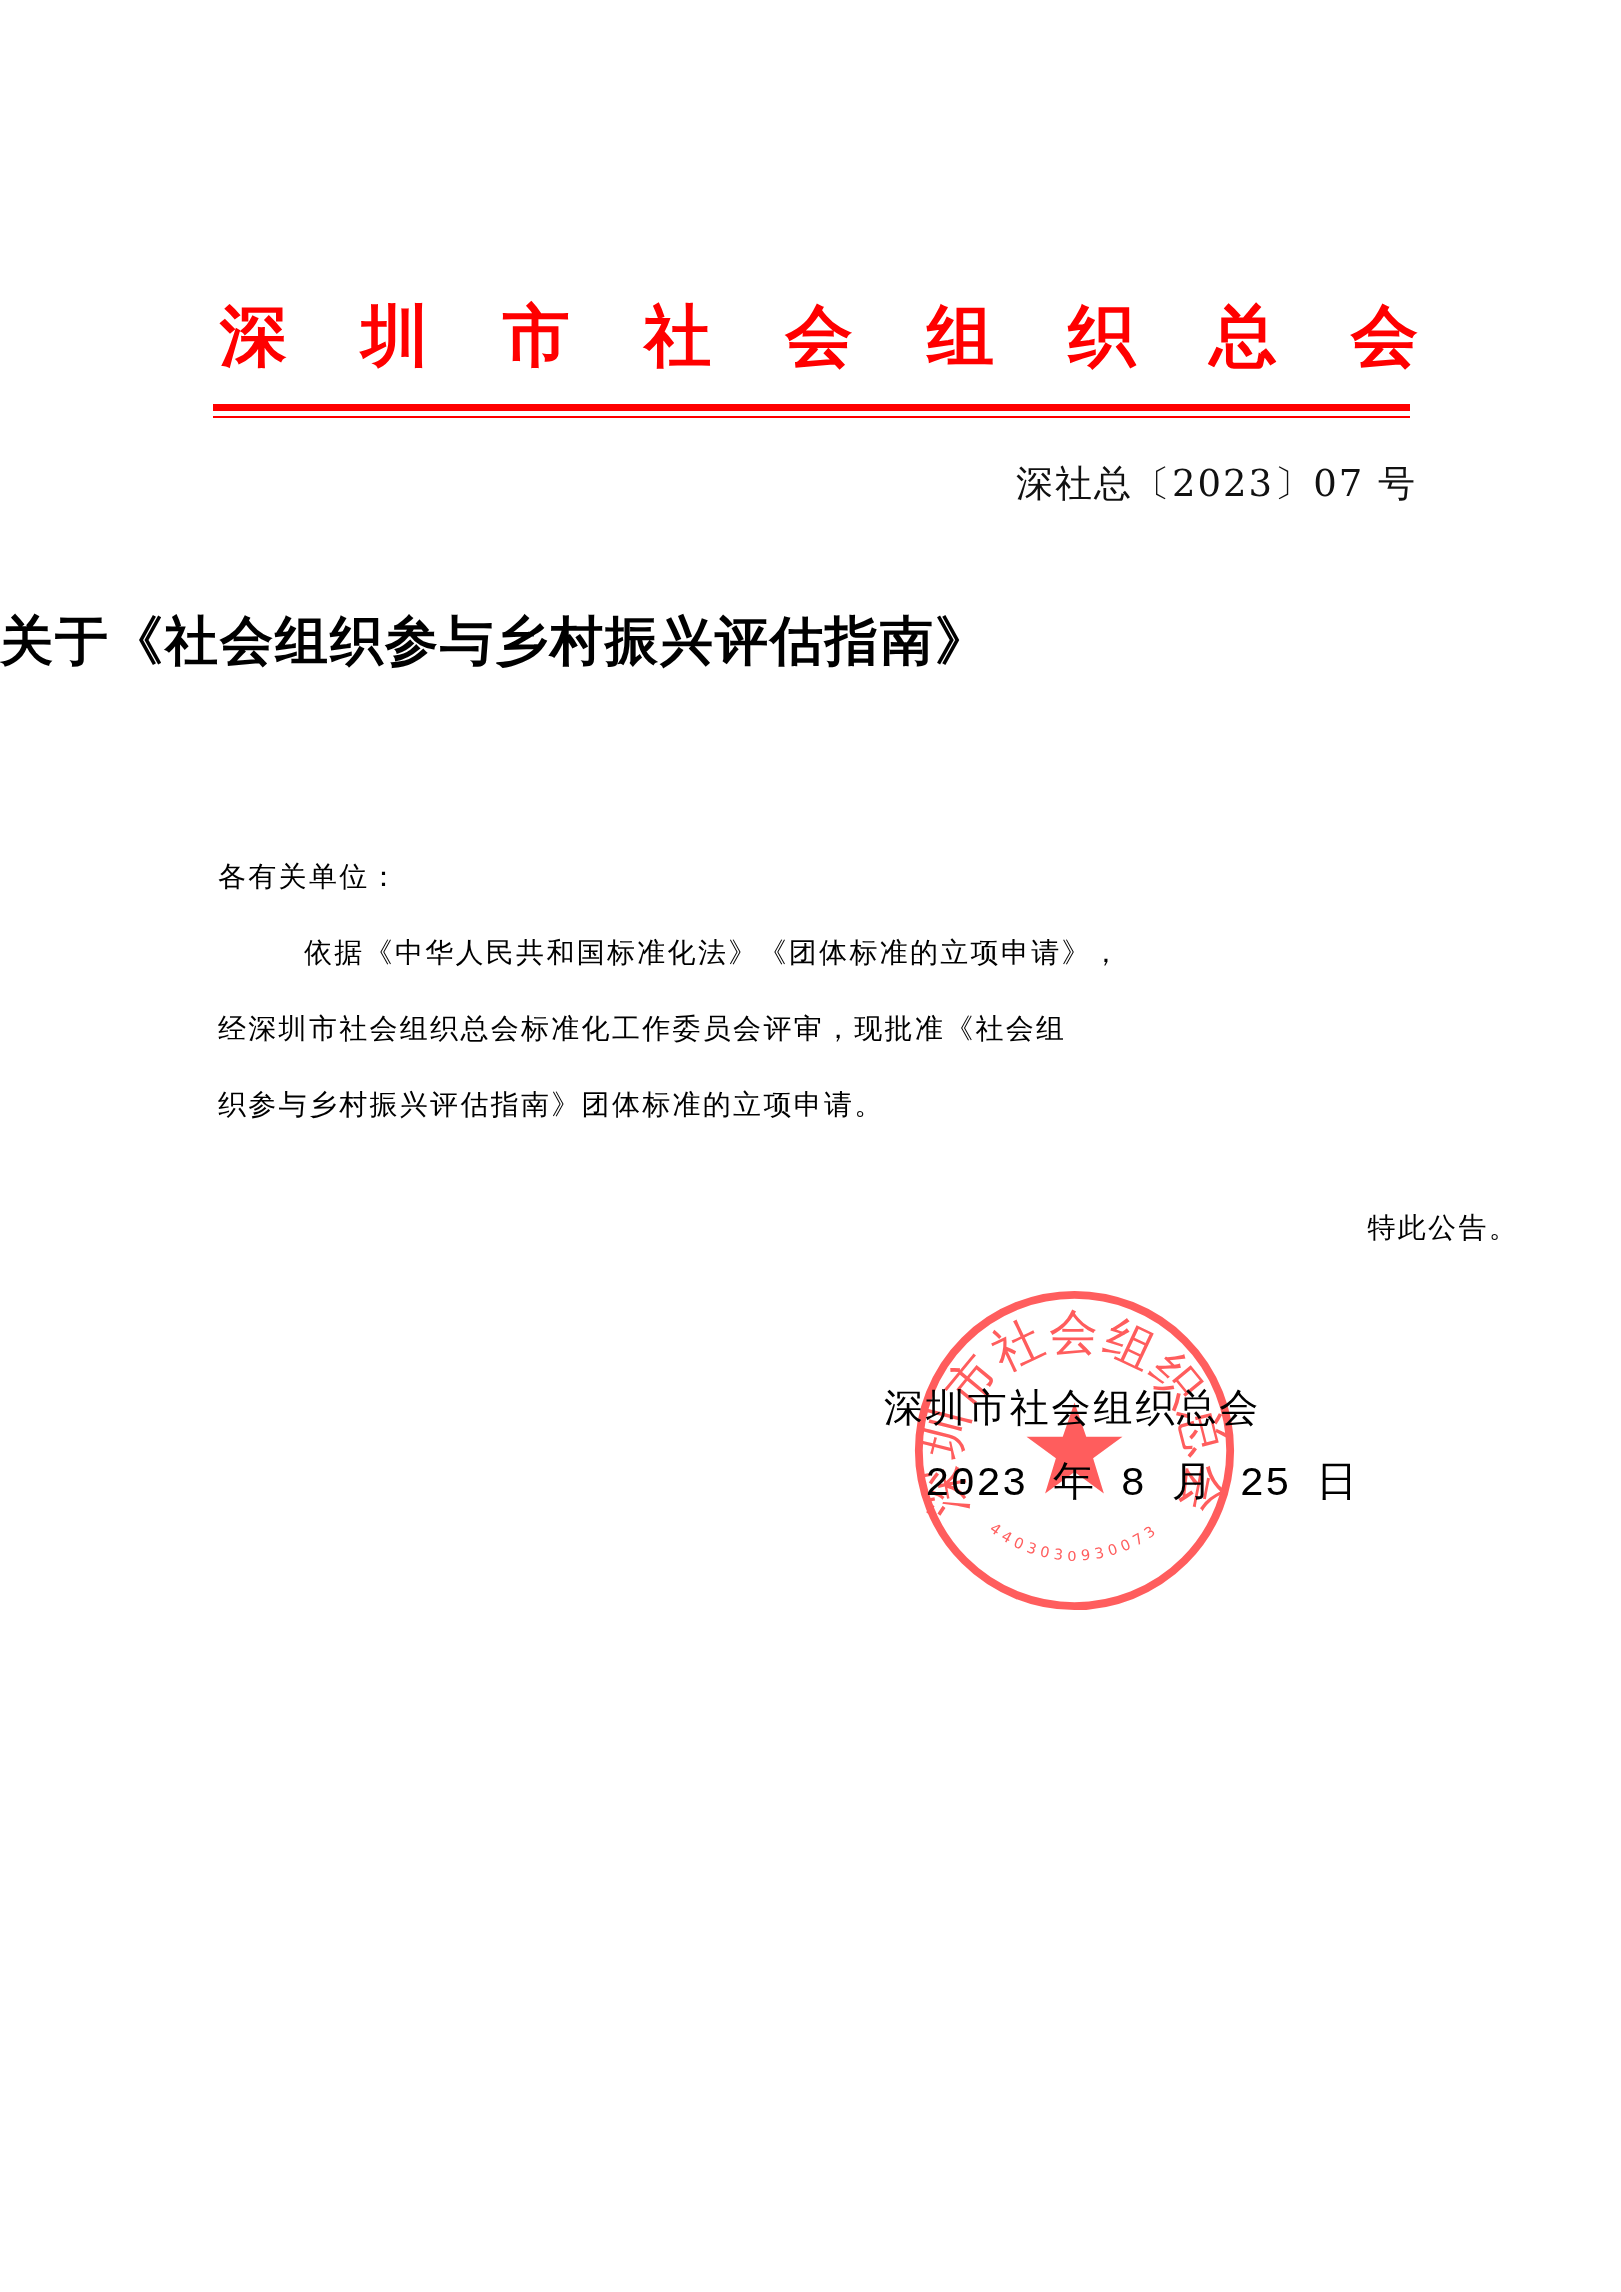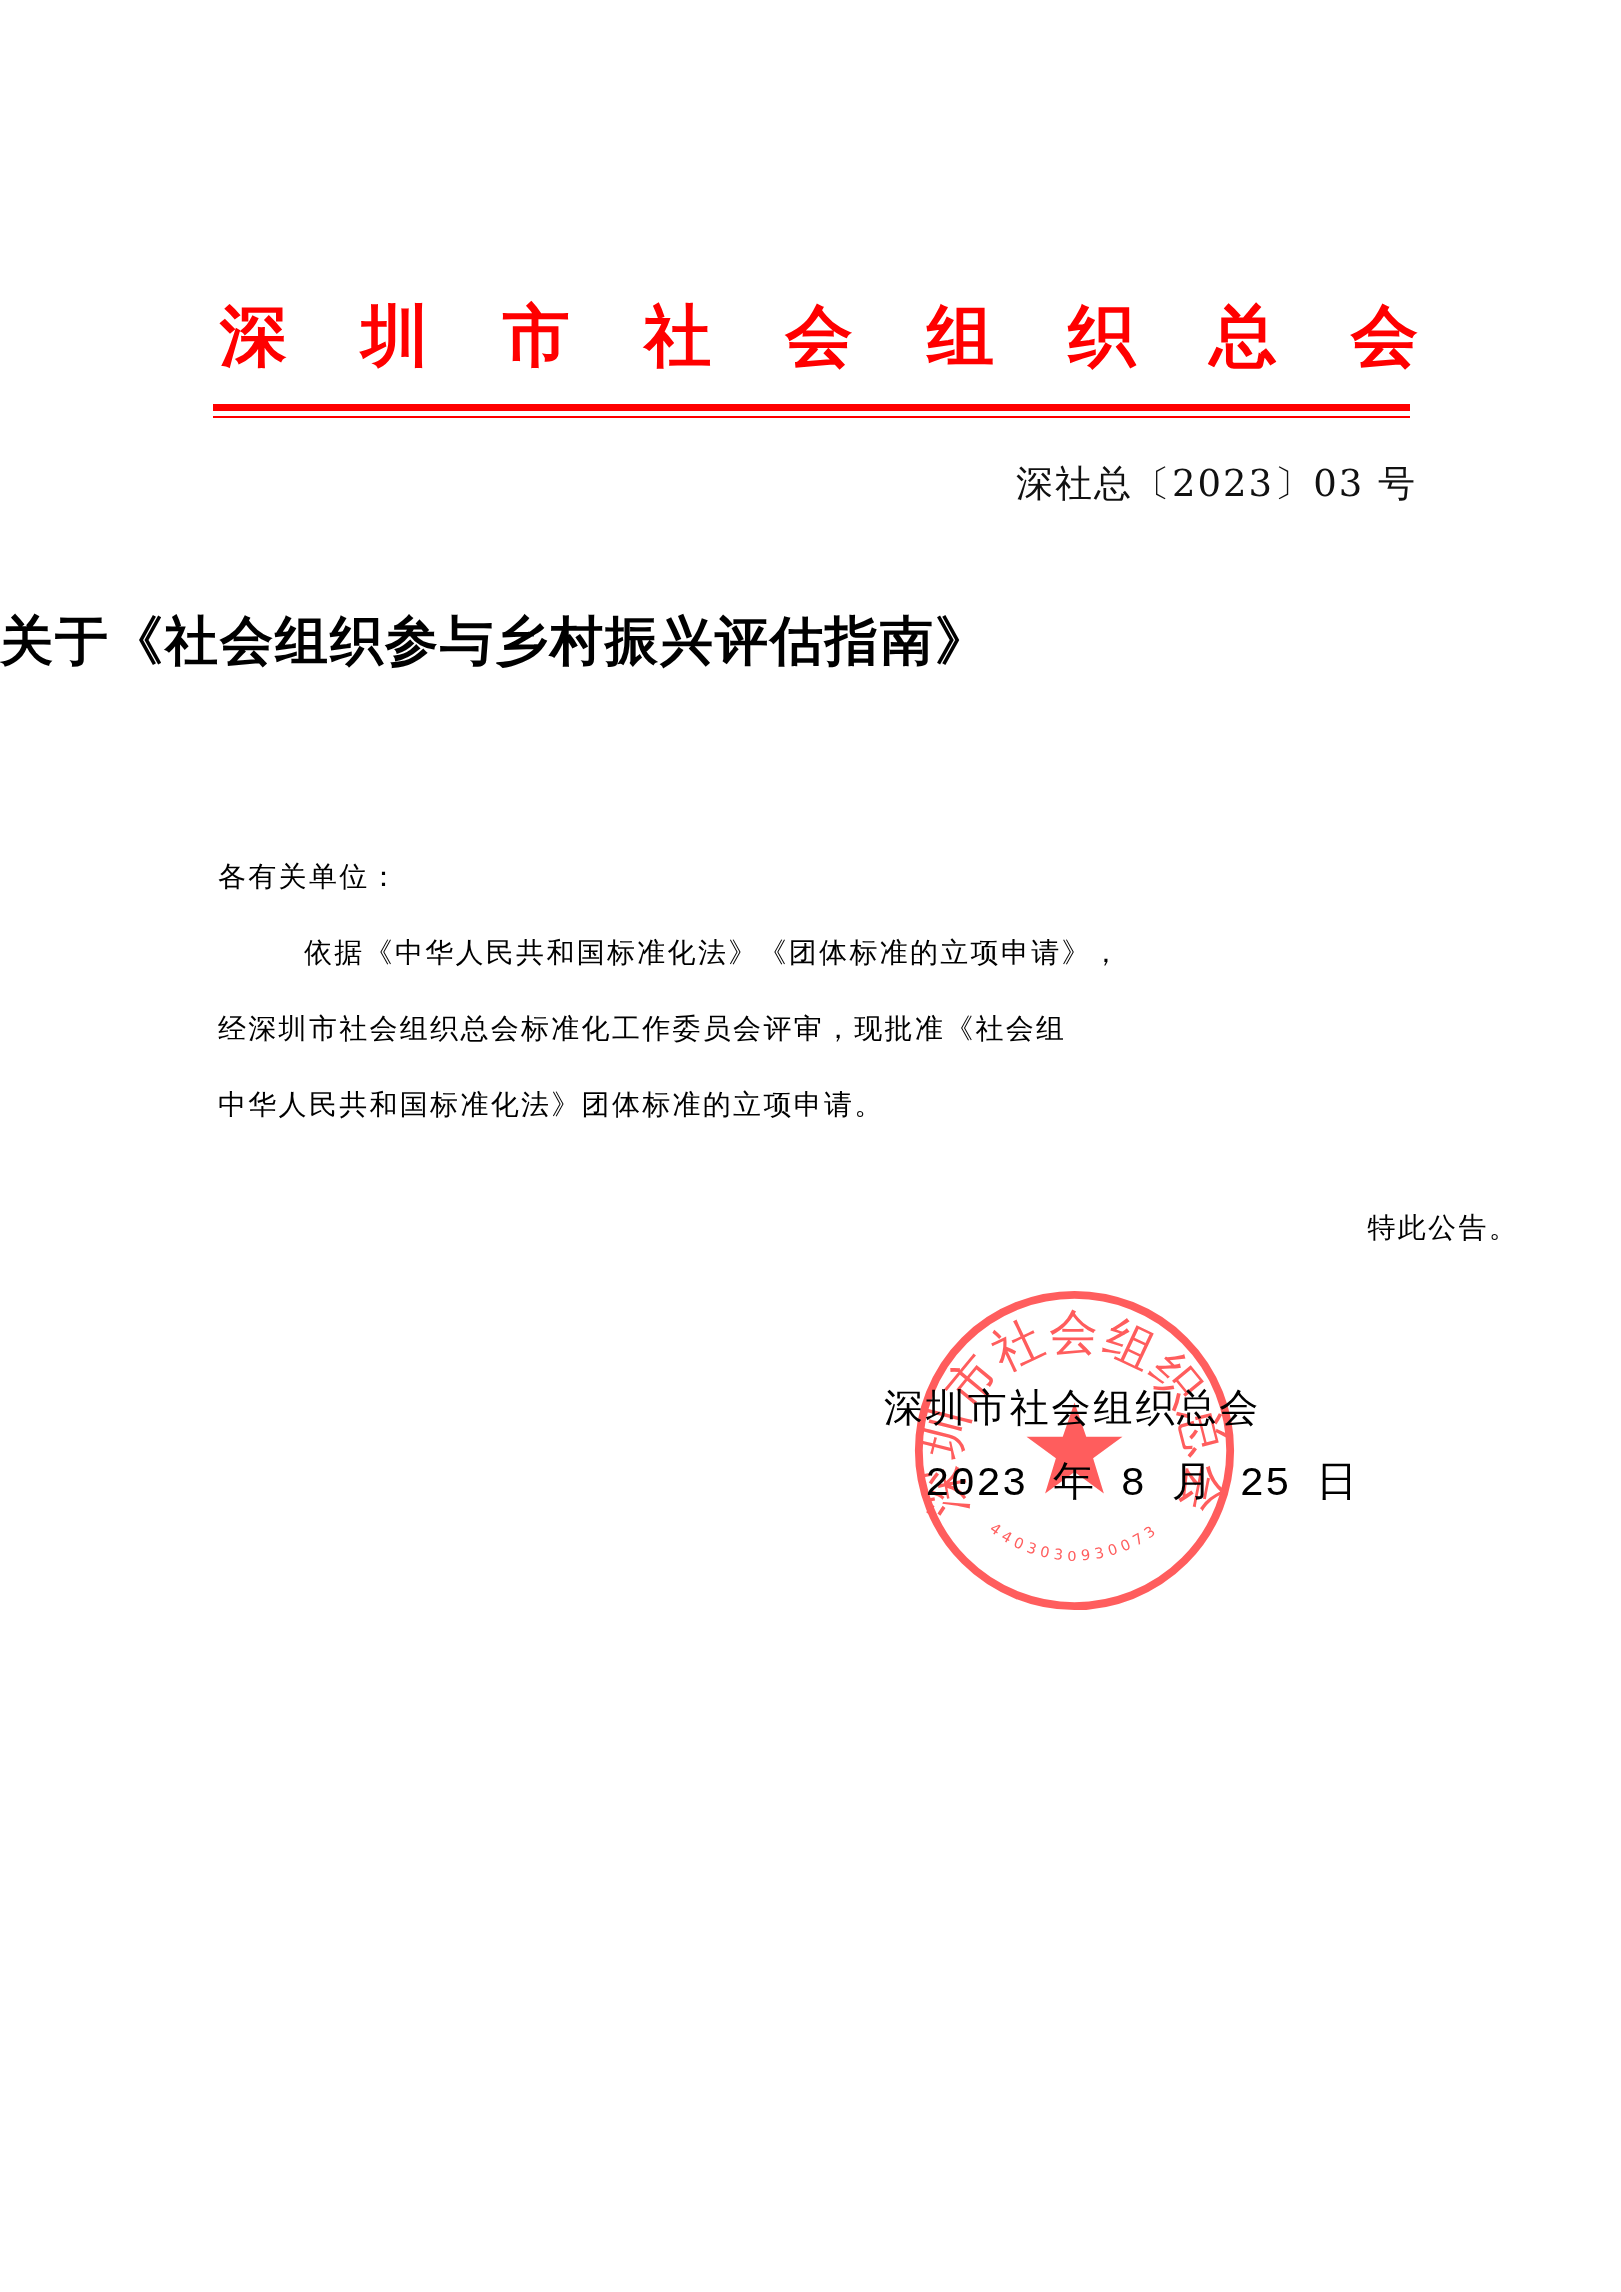--- a/index.html
+++ b/index.html
@@ -67,28 +67,28 @@
     <span>社</span>
     <span>会</span>
     <span>组</span>
     <span>织</span>
     <span>总</span>
     <span>会</span>
   </div>
   <div class="rule-thick"></div>
   <div class="rule-thin"></div>
 
-  <div class="docno">深社总〔2023〕03 号</div>
+  <div class="docno">深社总〔2023〕07 号</div>
 
   <div class="title l1">关于《社会组织参与乡村振兴评估指南》</div>
 
   <div class="body-line" style="top:849px;">各有关单位：</div>
   <div class="body-line indent" style="top:925px;">依据《中华人民共和国标准化法》《团体标准的立项申请》，</div>
   <div class="body-line" style="top:1001px;">经深圳市社会组织总会标准化工作委员会评审，现批准《社会组</div>
-  <div class="body-line" style="top:1077px;">中华人民共和国标准化法》团体标准的立项申请。</div>
+  <div class="body-line" style="top:1077px;">织参与乡村振兴评估指南》团体标准的立项申请。</div>
   <div class="body-line indent" style="top:1200px;text-align:right;">特此公告。</div>
 
   <div class="signature">深圳市社会组织总会</div>
   <div class="date">2023 年 8 月 25 日</div>
 
   <svg class="stamp" viewBox="0 0 334 334" xmlns="http://www.w3.org/2000/svg">
     <defs>
       <path id="arcTop" d="M 62 235 A 118 118 0 1 1 272 235" fill="none"></path>
       <path id="arcBottom" d="M 62 232 A 140 140 0 0 0 272 232" fill="none"></path>
     </defs>

